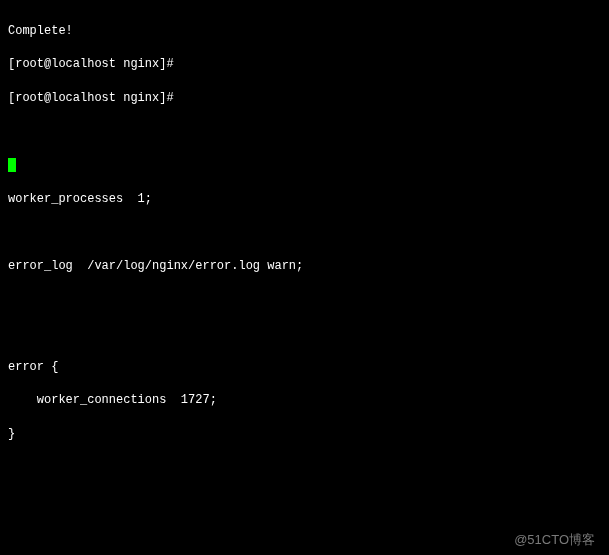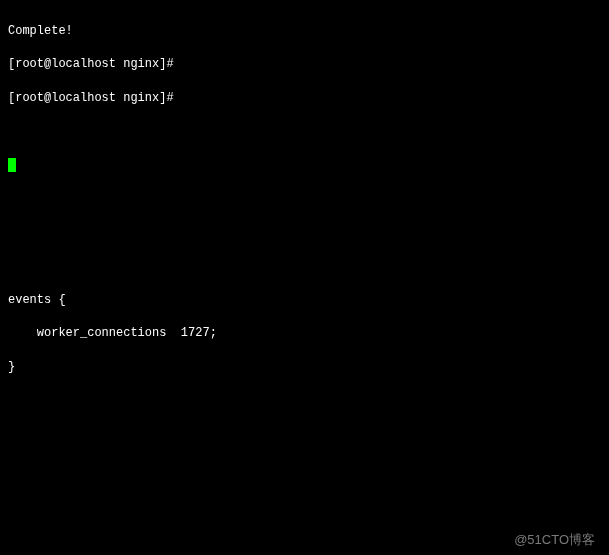--- a/index.html
+++ b/index.html
@@ -35,24 +35,26 @@
   </style>
 </head>
 <body>
 
 <div class="terminal">
 <span class="line">Complete!</span>
 <span class="line">[root@localhost nginx]# </span>
 <span class="line">[root@localhost nginx]# </span>
 <span class="line"> </span>
 <span class="line"><span class="cursor"></span></span>
+<span class="line">worker_processes  1;</span>
+<span class="line"> </span>
+<span class="line">error_log  /var/log/nginx/error.log warn;</span>
 <span class="line"> </span>
 <span class="line"> </span>
-<span class="line"> </span>
-<span class="line">events {</span>
+<span class="line">error {</span>
 <span class="line">    worker_connections  1727;</span>
 <span class="line">}</span>
 
 
 
 
 
 
 
 

